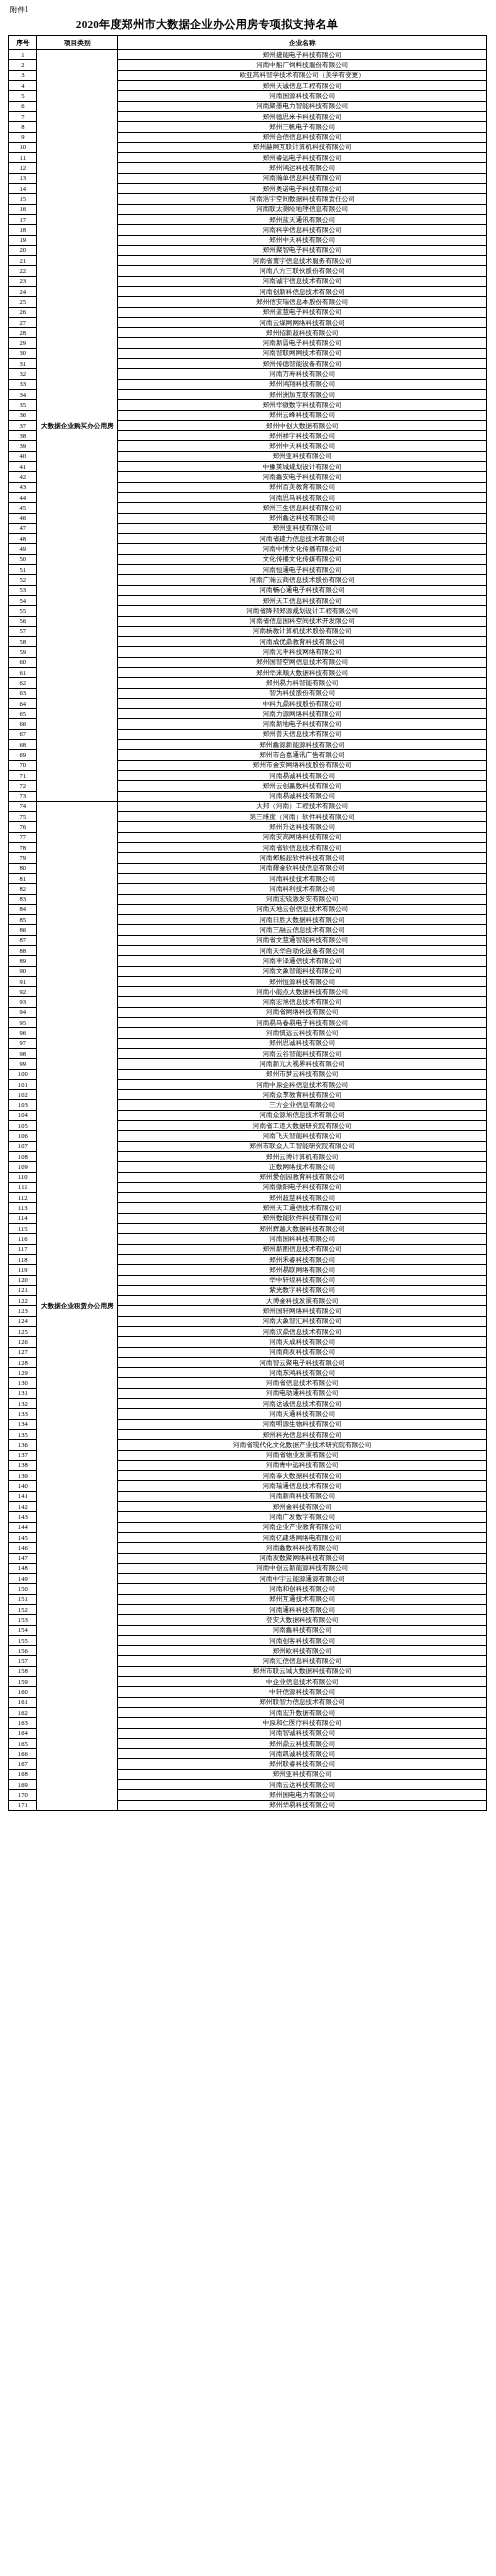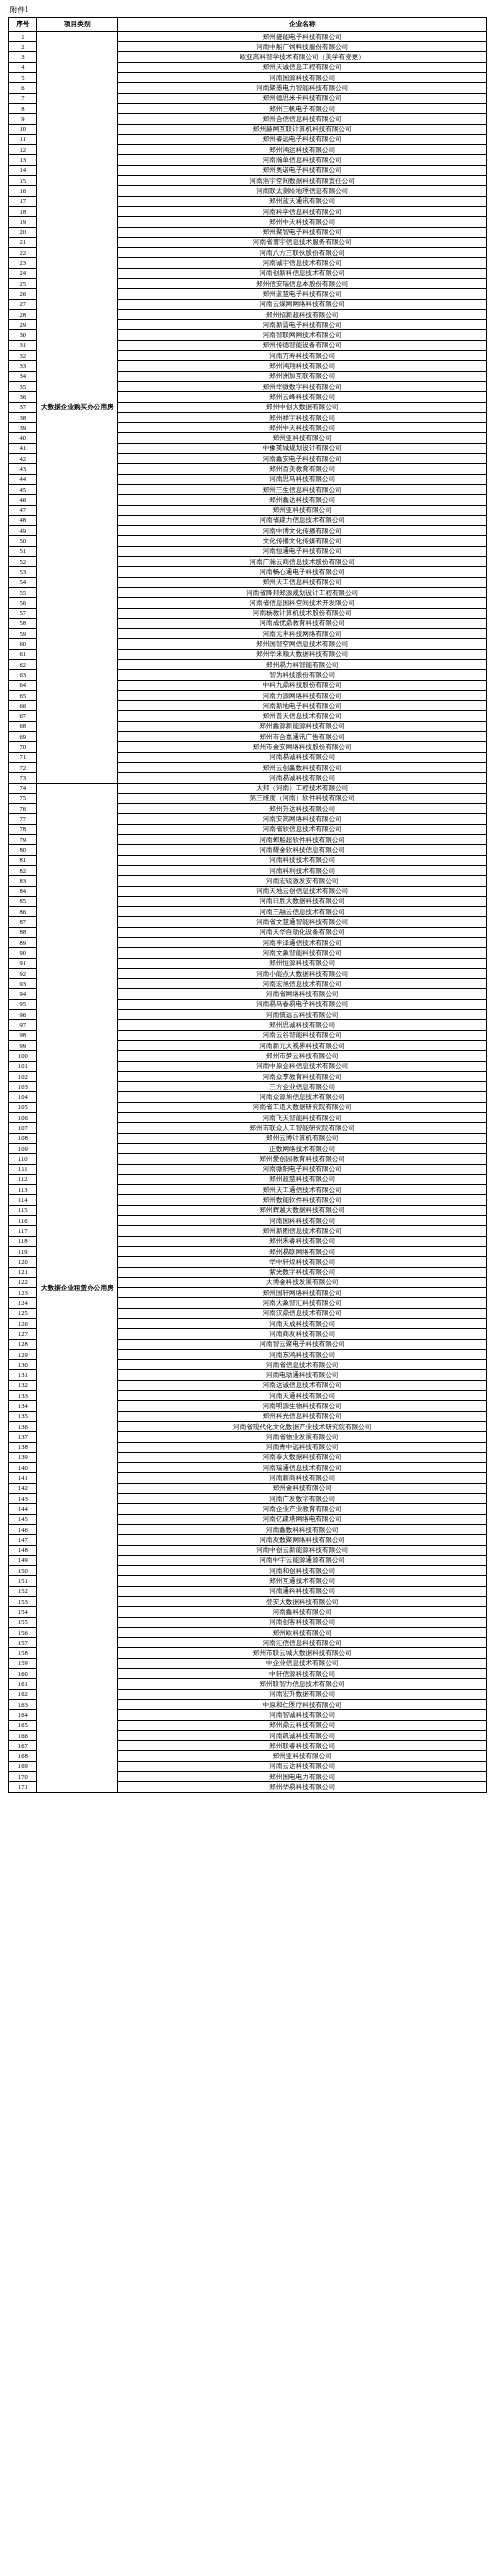--- a/index.html
+++ b/index.html
@@ -16,20 +16,21 @@
   tbody td{height:9.3px;}
   td.no{font-size:6.2px;}
   td.cat{font-weight:bold;font-size:7.4px;line-height:10.8px;white-space:normal;}
   td.nm{font-size:6.6px;}
 </style>
 </head>
 <body>
 
 <div class="page">
   <div class="attach">附件1</div>
+  <div class="doc-title">2020年度郑州市大数据企业办公用房专项拟支持名单</div>
 
   <table class="tbl">
     <colgroup>
       <col class="c-no">
         <col class="c-cat">
         <col class="c-name">
     </colgroup>
     <thead>
       <tr>
         <td>序号</td>

